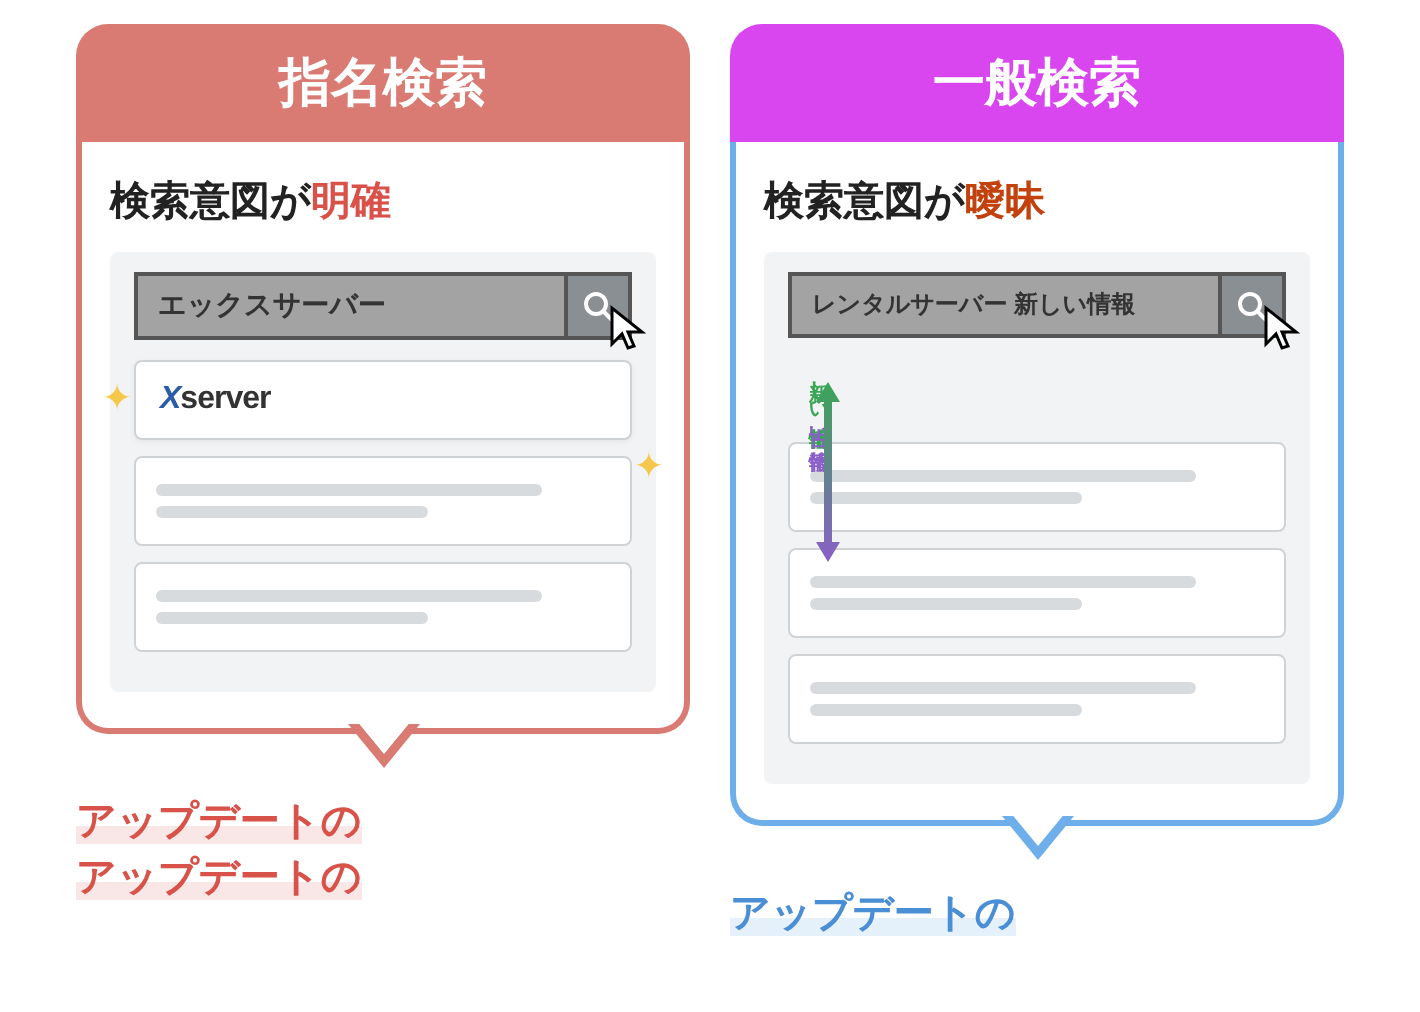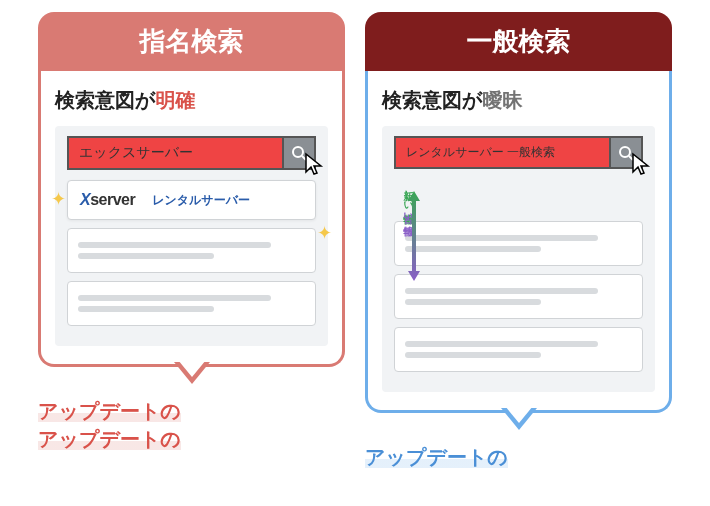--- a/index.html
+++ b/index.html
@@ -1,35 +1,35 @@
 <!DOCTYPE html>
 <html><head>
 <meta charset="utf-8">
 <style>
 *{box-sizing:border-box;margin:0;padding:0}
 body{font-family:"Hiragino Sans","Meiryo",sans-serif;background:#fff;padding:12px;width:710px}
 .wrap{display:flex;gap:20px;justify-content:center}
 .card{position:relative;width:307px}
 .header{border-radius:16px 16px 0 0;text-align:center;padding:12px 0;color:#fff;font-size:26px;font-weight:700}
 .header.red{background:#d97a73}
-.header.blue{background:#7f1d1d}
+.header.blue{background:#d946ef}
 .body{border:3px solid;border-top:none;border-radius:0 0 16px 16px;padding:16px 14px 18px;background:#fff;position:relative}
 .body.red{border-color:#d97a73}
 .body.blue{border-color:#6eaeea}
 .subtitle{text-align:left;font-size:20px;font-weight:700;margin-bottom:12px;color:#222}
 .subtitle .hl-red{color:#d9524a}
-.subtitle .hl-orange{color:#737373}
+.subtitle .hl-orange{color:#c2410c}
 .panel{background:#f1f3f5;border-radius:4px;padding:10px 12px 12px;position:relative}
 .panel-inner{position:relative}
 .searchbar{display:flex;margin-bottom:10px;position:relative}
-.searchbox{flex:1;background:#ef4444;border:2px solid #555;border-right:none;padding:6px 10px;font-size:14px;font-weight:400;color:#333}
+.searchbox{flex:1;background:#a3a3a3;border:2px solid #555;border-right:none;padding:6px 10px;font-size:14px;font-weight:700;color:#333}
 .searchbtn{width:34px;background:#8a8f94;border:2px solid #555;display:flex;align-items:center;justify-content:center}
 .cursor{position:absolute;right:-10px;top:16px;z-index:5}
 .result{background:#fff;border:1px solid #d0d3d6;border-radius:4px;padding:8px 10px;margin-bottom:8px}
-.result.top{display:flex;align-items:flex-end;gap:17px;padding:10px 12px;box-shadow:0 1px 3px rgba(0,0,0,0.06)}
+.result.top{display:flex;align-items:flex-start;gap:6px;padding:10px 12px;box-shadow:0 1px 3px rgba(0,0,0,0.06)}
 .xlogo{font-weight:900;font-size:16px;letter-spacing:-0.5px}
 .xlogo .x{color:#2a5caa;font-style:italic}
 .xlogo .s{color:#333}
 .rental{color:#2a5caa;font-size:12px;font-weight:700}
 .line{height:6px;background:#d8dbde;border-radius:3px;margin:5px 0}
 .line.short{width:60%}
 .line.med{width:85%}
 .sidecol{width:28px;position:relative;display:flex;flex-direction:column;align-items:center;justify-content:space-between;padding:4px 0}
 .vtext{writing-mode:vertical-rl;font-size:10px;font-weight:700}
 .vtext.green{color:#3aa655}
@@ -69,21 +69,20 @@
                 <circle cx="7" cy="7" r="5" fill="none" stroke="#fff" stroke-width="2"></circle>
                 <line x1="11" y1="11" x2="15" y2="15" stroke="#fff" stroke-width="2"></line>
               </svg>
           </div>
           <svg class="cursor" width="22" height="26" viewBox="0 0 22 26">
               <path d="M2 2 L2 20 L7 15 L10 22 L13 21 L10 14 L17 14 Z" fill="#fff" stroke="#000" stroke-width="1.5"></path>
             </svg>
         </div>
         <div class="result top">
           <span class="xlogo"><span class="x">X</span><span class="s">server</span></span>
-          <span class="rental">レンタルサーバー</span>
         </div>
         <div class="result">
           <div class="line med"></div>
             <div class="line short"></div>
         </div>
         <div class="result">
           <div class="line med"></div>
             <div class="line short"></div>
         </div>
       </div>
@@ -97,21 +96,21 @@
   </div>
 
   <div class="card">
     <div class="header blue">一般検索</div>
     <div class="body blue">
       <div class="subtitle">
         <span>検索意図が</span><span class="hl-orange">曖昧</span>
       </div>
       <div class="panel">
         <div class="searchbar">
-          <div class="searchbox" style="font-size:12px">レンタルサーバー 一般検索</div>
+          <div class="searchbox" style="font-size:12px">レンタルサーバー 新しい情報</div>
           <div class="searchbtn">
             <svg width="16" height="16" viewBox="0 0 16 16">
                 <circle cx="7" cy="7" r="5" fill="none" stroke="#fff" stroke-width="2"></circle>
                 <line x1="11" y1="11" x2="15" y2="15" stroke="#fff" stroke-width="2"></line>
               </svg>
           </div>
           <svg class="cursor" width="22" height="26" viewBox="0 0 22 26">
               <path d="M2 2 L2 20 L7 15 L10 22 L13 21 L10 14 L17 14 Z" fill="#fff" stroke="#000" stroke-width="1.5"></path>
             </svg>
         </div>

